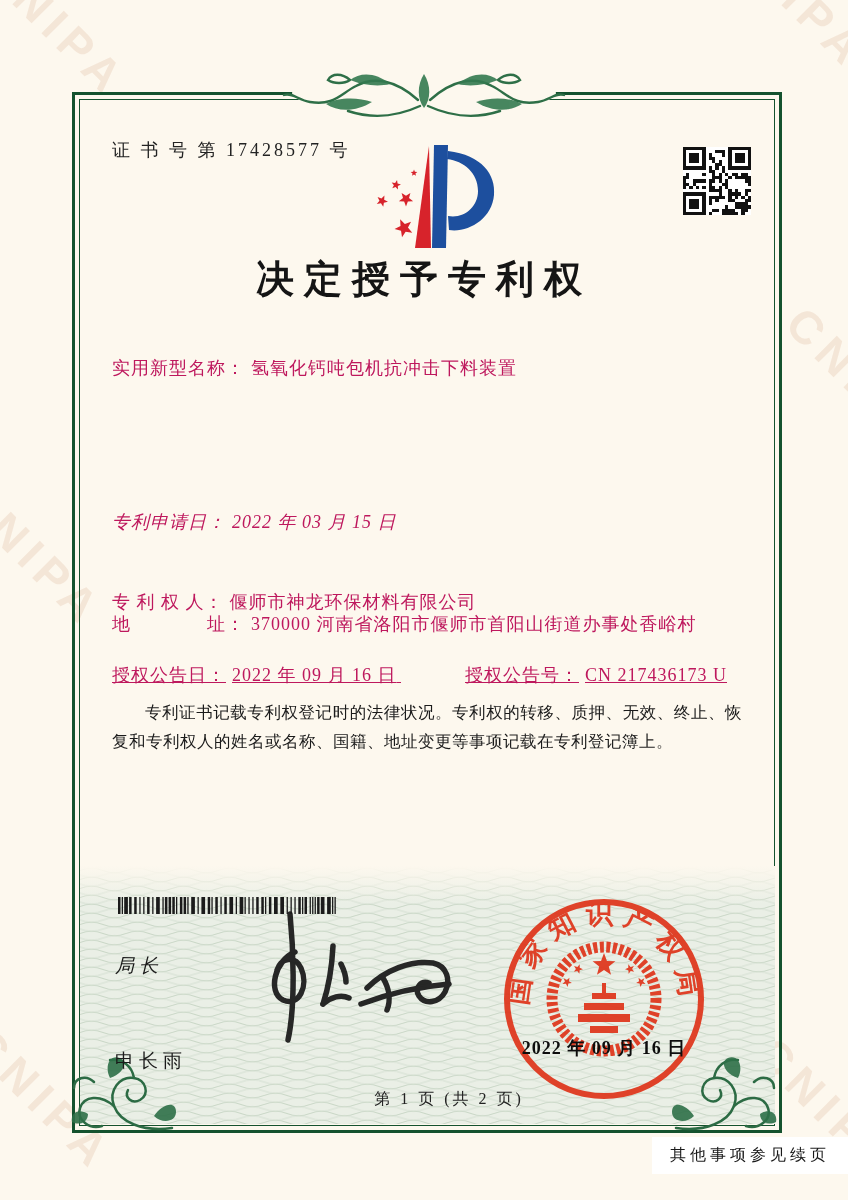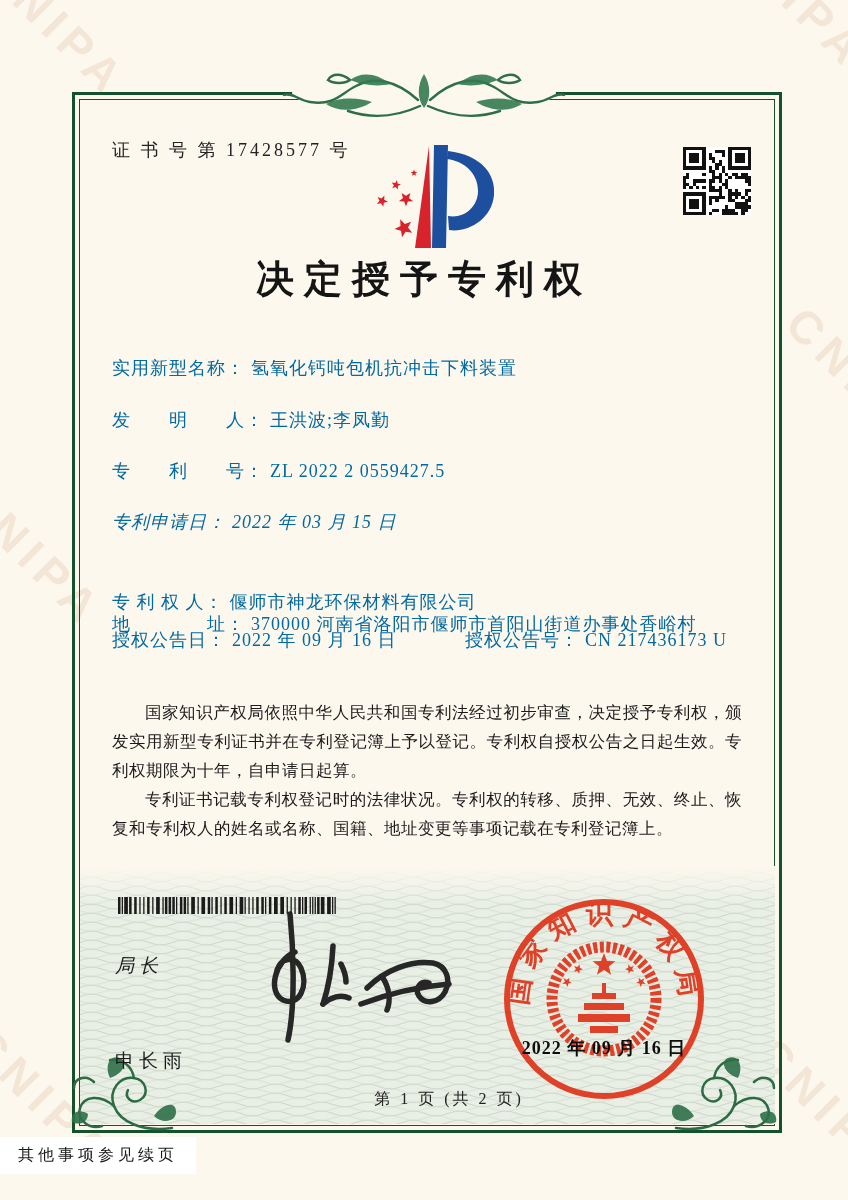--- a/index.html
+++ b/index.html
@@ -29,21 +29,21 @@
   }
   .qr{ position:absolute; left:683px; top:147px; width:68px; height:68px; }
   .logo{ position:absolute; left:352px; top:143px; width:156px; height:118px; }
   .title{
     position:absolute; left:0; top:254px; width:100%;
     text-align:center; font-size:38px; font-weight:bold;
     letter-spacing:10px; color:#151515;
   }
   .row{
     position:absolute; left:112px; width:640px;
-    font-size:18px; color:#0369a1; white-space:nowrap;
+    font-size:18px; color:#be185d; white-space:nowrap;
   }
   .row .lbl{ letter-spacing:1px; }
   .row .val{ margin-left:6px; letter-spacing:1px; }
   .row .pair2{ margin-left:64px; }
   .paras{
     position:absolute; left:112px; top:698px; width:630px;
     font-size:16.5px; line-height:29px; text-align:justify; color:#1b1b1b;
   }
   .paras p{ margin:0; text-indent:2em; letter-spacing:0.5px; }
   .wave-region{ position:absolute; left:80px; top:866px; width:695px; height:258px; }
@@ -58,21 +58,21 @@
   .seal{ position:absolute; left:494px; top:889px; width:220px; height:220px; opacity:0.93; }
   .seal-date{
     position:absolute; left:494px; top:1036px; width:220px; text-align:center;
     font-size:18px; font-weight:bold; letter-spacing:1px; color:#0d0d0d;
   }
   .page-footer{
     position:absolute; left:0; top:1089px; width:100%; text-align:center;
     font-size:16px; letter-spacing:3px; color:#222;padding-left:25px;
   }
   .cont-note{
-    position:absolute; left:0; top:1137px; width:100%; text-align:left;
+    position:absolute; left:0; top:1137px; width:100%; text-align:right;
   }
   .cont-note span{
     display:inline-block; background:#ffffff; padding:8px 18px;
     font-size:16px; letter-spacing:4px; color:#1a1a1a;
   }
   .ornament{ position:absolute; }
 </style>
 </head>
 <body>
 
@@ -299,42 +299,35 @@
       <rect x="15" y="20" width="1" height="1" fill="#111"></rect>
       <rect x="16" y="20" width="1" height="1" fill="#111"></rect>
       <rect x="18" y="20" width="1" height="1" fill="#111"></rect>
     </svg>
 
   <div class="title">决定授予专利权</div>
 
   <div class="row" style="top:356px;">
     <span class="lbl">实用新型名称：</span><span class="val">氢氧化钙吨包机抗冲击下料装置</span>
   </div>
-  <div class="row" style="top:408px;">
-    <span class="lbl">发　　明　　人：</span><span class="val">王洪波;李凤勤</span>
-  </div>
-  <div class="row" style="top:459px;">
-    <span class="lbl">专　　利　　号：</span><span class="val">ZL 2022 2 0559427.5</span>
-  </div>
   <div class="row" style="top:510px;font-style:italic;">
     <span class="lbl">专利申请日：</span><span class="val">2022 年 03 月 15 日</span>
   </div>
   <div class="row" style="top:590px;">
     <span class="lbl">专 利 权 人：</span><span class="val">偃师市神龙环保材料有限公司</span>
   </div>
   <div class="row" style="top:612px;">
     <span class="lbl">地　　　　址：</span><span class="val">370000  河南省洛阳市偃师市首阳山街道办事处香峪村</span>
   </div>
-  <div class="row" style="top:628px;">
+  <div class="row" style="top:663px;text-decoration:underline;">
     <span class="lbl">授权公告日：</span><span class="val">2022 年 09 月 16 日</span>
     <span class="lbl pair2">授权公告号：</span><span class="val">CN 217436173 U</span>
   </div>
 
   <div class="paras">
-    <p>国家知识产权局依照中华人民共和国专利法经过初步审查，决定授予专利权，颁发实用新型专利证书并在专利登记簿上予以登记。专利权自授权公告之日起生效。专利权期限为十年，自申请日起算。</p>
     <p>专利证书记载专利权登记时的法律状况。专利权的转移、质押、无效、终止、恢复和专利权人的姓名或名称、国籍、地址变更等事项记载在专利登记簿上。</p>
   </div>
 
   <svg class="barcode" id="barcodeSvg" viewBox="0 0 222 17" preserveAspectRatio="none">
       <rect x="0.0" y="0" width="2.5" height="17" fill="#1b1b1b"></rect>
       <rect x="3.7" y="0" width="1.3" height="17" fill="#1b1b1b"></rect>
       <rect x="6.2" y="0" width="3.7" height="17" fill="#1b1b1b"></rect>
       <rect x="11.1" y="0" width="2.5" height="17" fill="#1b1b1b"></rect>
       <rect x="16.2" y="0" width="2.5" height="17" fill="#1b1b1b"></rect>
       <rect x="21.3" y="0" width="1.3" height="17" fill="#1b1b1b"></rect>

